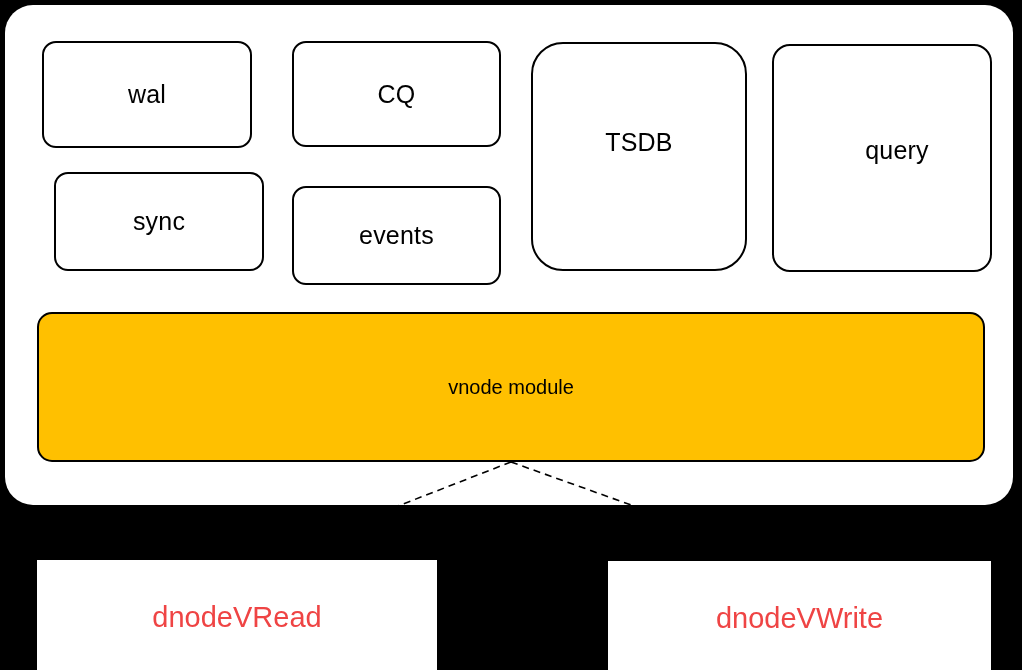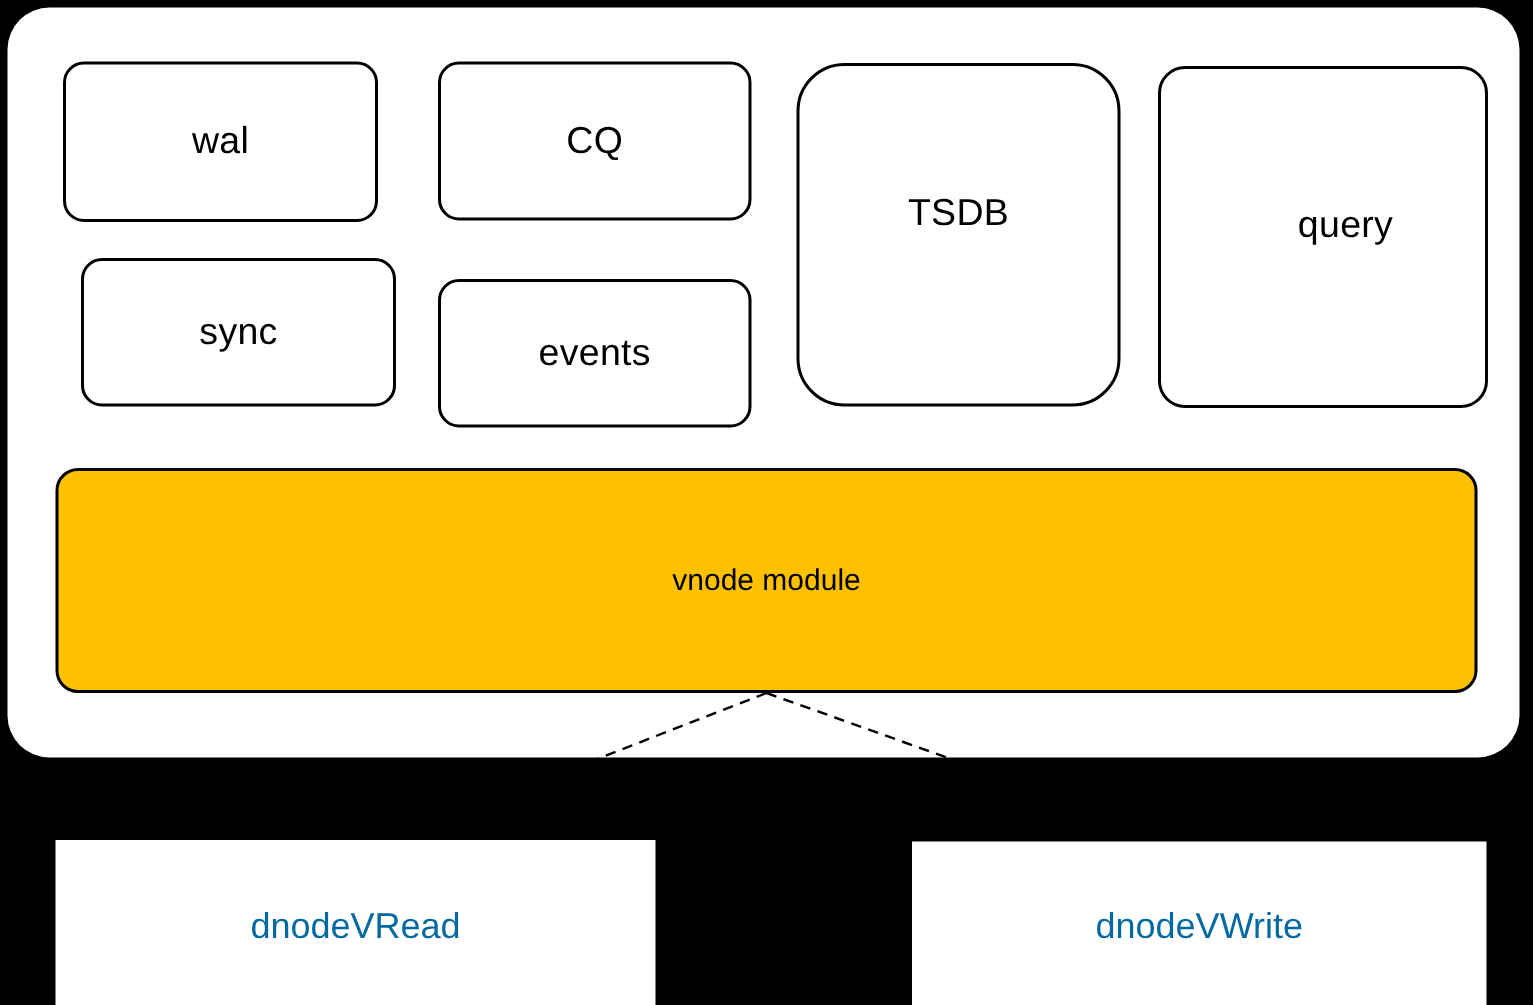--- a/index.html
+++ b/index.html
@@ -95,22 +95,22 @@
 
   
   .dnode-box {
     position: absolute;
     background: #ffffff;
     display: flex;
     align-items: center;
     justify-content: center;
   }
   .dnode-box .dnode-label {
-    font-size: 24px;
-    color: #0369a1;
+    font-size: 29px;
+    color: #ef4444;
     line-height: 1;
   }
   .box-dnode-read  { left: 37px;  top: 560px; width: 400px; height: 115px; }
   .box-dnode-write { left: 608px; top: 561px; width: 383px; height: 114px; }
 </style>
 </head>
 <body>
 
 <div id="stage">
 

